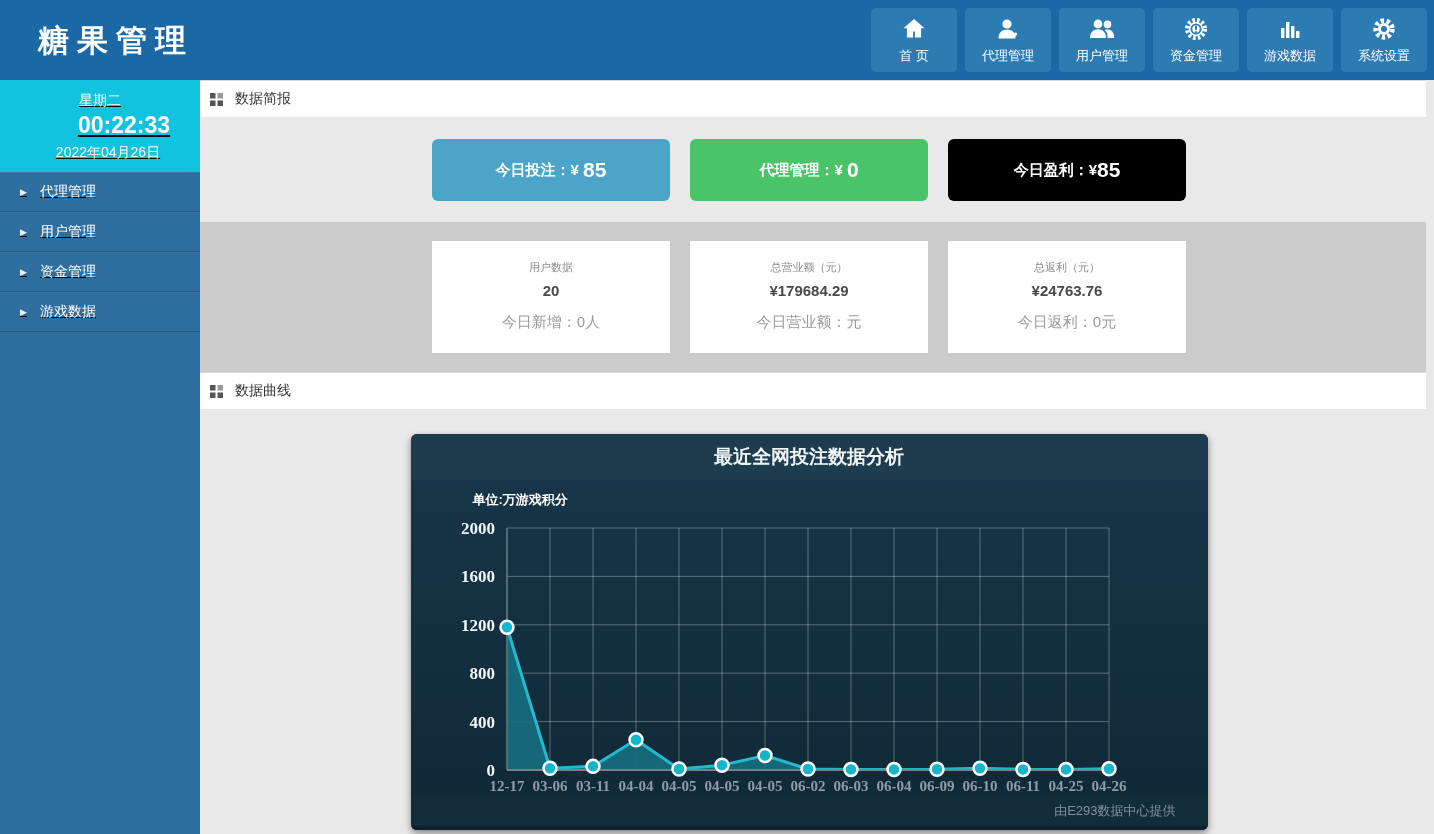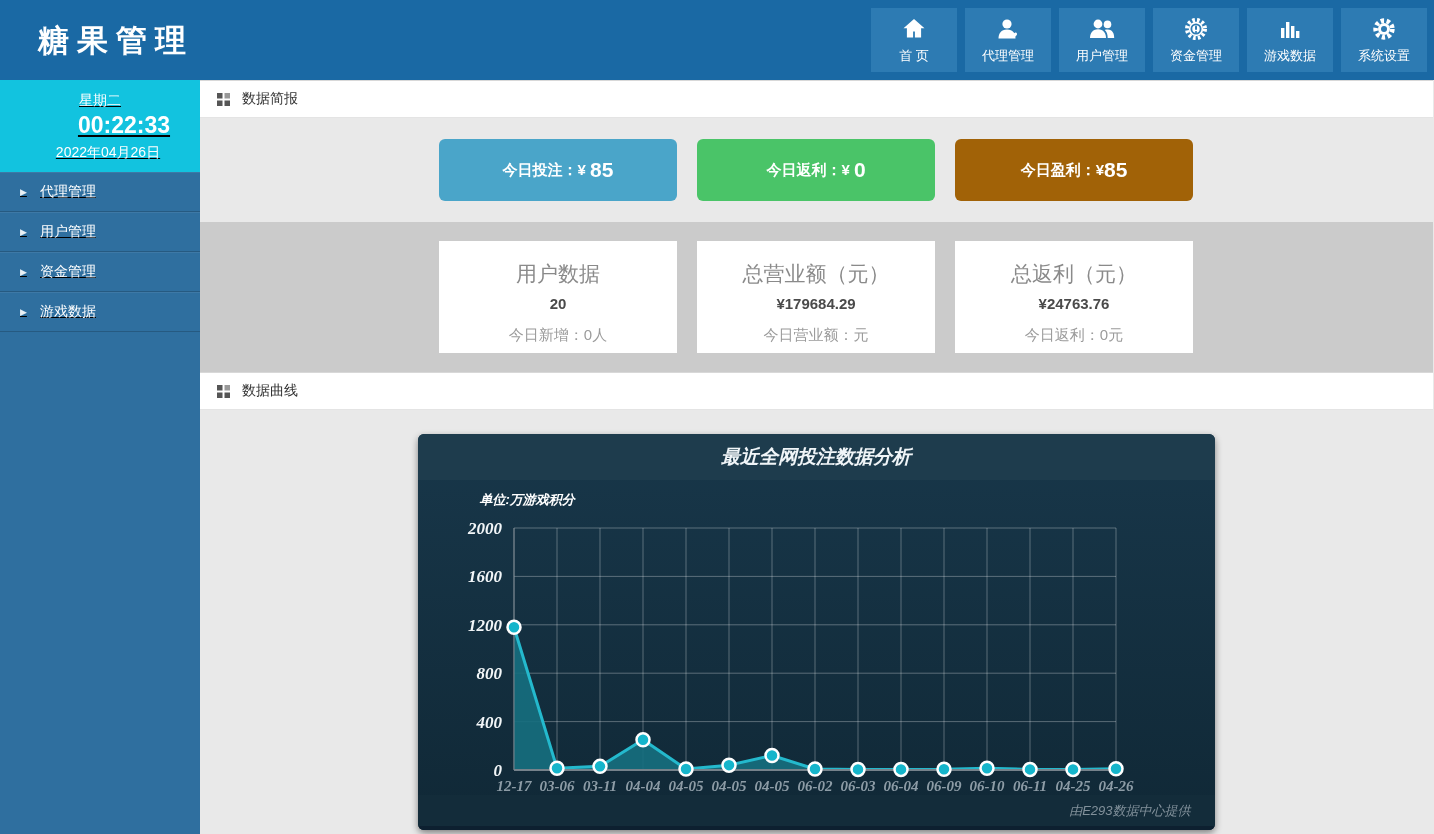--- a/index.html
+++ b/index.html
@@ -3,58 +3,58 @@
 <meta charset="utf-8">
 <style>
   * { margin:0; padding:0; box-sizing:border-box; }
   html,body { width:1434px; height:834px; overflow:hidden; }
   body { font-family:"Liberation Sans", sans-serif; background:#e9e9e9; position:relative; }
 
   
   .header { position:absolute; top:0; left:0; width:1434px; height:80px; background:#1a69a4; z-index:5;padding-left:12px; }
   .header-title { position:absolute; left:38px; top:20px; color:#fff; font-size:31px; font-weight:bold; letter-spacing:8px; }
   .nav { position:absolute; right:7px; top:8px; display:flex; gap:8px; }
-  .nav-btn { width:86px; height:64px; background:#2d7bb3; border-radius:0; display:flex; flex-direction:column; align-items:center; justify-content:center; gap:5px; cursor:pointer; }
+  .nav-btn { width:86px; height:64px; background:#2d7bb3; border-radius:5px; display:flex; flex-direction:column; align-items:center; justify-content:center; gap:5px; cursor:pointer; }
   .nav-btn .nav-ico { height:26px; display:flex; align-items:center; justify-content:center; }
   .nav-btn .nav-label { color:#fff; font-size:13px; white-space:nowrap; }
 
   
   .sidebar { position:absolute; top:80px; left:0; width:200px; height:754px; background:#2f6f9f; z-index:4;text-decoration:underline; }
   .clock { background:#12c3df; height:92px; color:#fff; text-align:center; padding-top:10px; }
   .clock-weekday { font-size:14px; line-height:20px; }
   .clock-time { font-size:23px; font-weight:bold; line-height:30px;padding-left:48px; }
   .clock-date { font-size:14px; line-height:24px;margin-left:16px; }
   .menu-item { height:40px; display:flex; align-items:center; color:#fff; font-size:14px; border-bottom:1px solid rgba(0,0,0,0.18); border-top:1px solid rgba(255,255,255,0.07); cursor:pointer; }
   .menu-arrow { width:12px; margin-left:20px; margin-right:8px; font-size:9px; color:#e9f1f6; }
 
   
-  .main { position:absolute; left:199px; top:80px; width:1234px; height:754px; }
+  .main { position:absolute; left:192px; top:80px; width:1234px; height:754px; }
   .section-bar { height:38px; background:#fff; border-top:1px solid #d8d8d8; border-bottom:1px solid #e4e4e4; display:flex; align-items:center; }
   .section-ico { margin-left:18px; margin-right:12px; display:flex; }
   .section-label { font-size:14px; color:#333; }
 
   .band-light { height:104px; background:#e9e9e9; display:flex; align-items:center; justify-content:center; gap:20px; }
   .sum-card { width:238px; height:62px; border-radius:6px; display:flex; align-items:center; justify-content:center; color:#fff; }
   .sum-label { font-size:15px; font-weight:bold; white-space:pre; }
   .sum-value { font-size:21px; font-weight:bold; }
   .sum-blue { background:#4aa5c9; }
   .sum-green { background:#4ac468; }
-  .sum-orange { background:#a16207;text-align:right; }
+  .sum-orange { background:#000000;text-align:right; }
 
   .band-dark { height:150px; background:#cbcbcb; display:flex; align-items:center; justify-content:center; gap:20px; }
   .stat-card { width:238px; height:112px; background:#fff; text-align:center; padding-top:19px; }
-  .stat-title { font-size:21px; color:#8a8a8a; margin-bottom:7px; }
+  .stat-title { font-size:11px; color:#8a8a8a; margin-bottom:7px; }
   .stat-value { font-size:15px; font-weight:bold; color:#4a4a4a; margin-bottom:14px; }
   .stat-sub { font-size:15px; color:#9b9b9b; }
 
-  .chart-band { height:424px; background:#e9e9e9; display:flex; justify-content:center;font-style:italic; }
+  .chart-band { height:424px; background:#e9e9e9; display:flex; justify-content:center; }
   .panel { position:relative; margin-top:24px; width:797px; height:396px; border-radius:6px; overflow:hidden; background:linear-gradient(#18374a, #102836); box-shadow:0 3px 7px rgba(0,0,0,0.45); }
   .panel-title { height:46px; background:#1e3c4d; color:#f0f5f8; font-size:19px; font-weight:bold; text-align:center; line-height:46px; }
   .panel-unit { position:absolute; left:38px; top:57px; color:#fff; font-size:13px; font-weight:bold;margin-left:24px; }
-  .panel-footer { position:absolute; bottom:0; left:0; width:100%; height:35px; background:#132c3a; border-bottom:4px solid #0d2030; color:#82919b; font-size:13px; text-align:right; line-height:31px; padding-right:24px; }
+  .panel-footer { position:absolute; bottom:0; left:0; width:100%; height:35px; background:#132c3a; border-bottom:4px solid #0d2030; color:#82919b; font-size:13px; text-align:right; line-height:31px; padding-right:32px; }
   #chart-svg { position:absolute; left:0; top:0; }
 </style>
 </head>
 <body>
 
 <div class="header">
   <div class="header-title">糖果管理</div>
   <div class="nav">
 
     <div class="nav-btn">
@@ -167,21 +167,21 @@
     </span>
     <span class="section-label">数据简报</span>
   </div>
 
   <div class="band-light">
     <div class="sum-card sum-blue">
       <span class="sum-label">今日投注：¥ </span>
         <span class="sum-value">85</span>
     </div>
     <div class="sum-card sum-green">
-      <span class="sum-label">今日返利：¥ </span>
+      <span class="sum-label">代理管理：¥ </span>
         <span class="sum-value">0</span>
     </div>
     <div class="sum-card sum-orange">
       <span class="sum-label">今日盈利：¥</span>
         <span class="sum-value">85</span>
     </div>
   </div>
 
   <div class="band-dark">
     <div class="stat-card">

